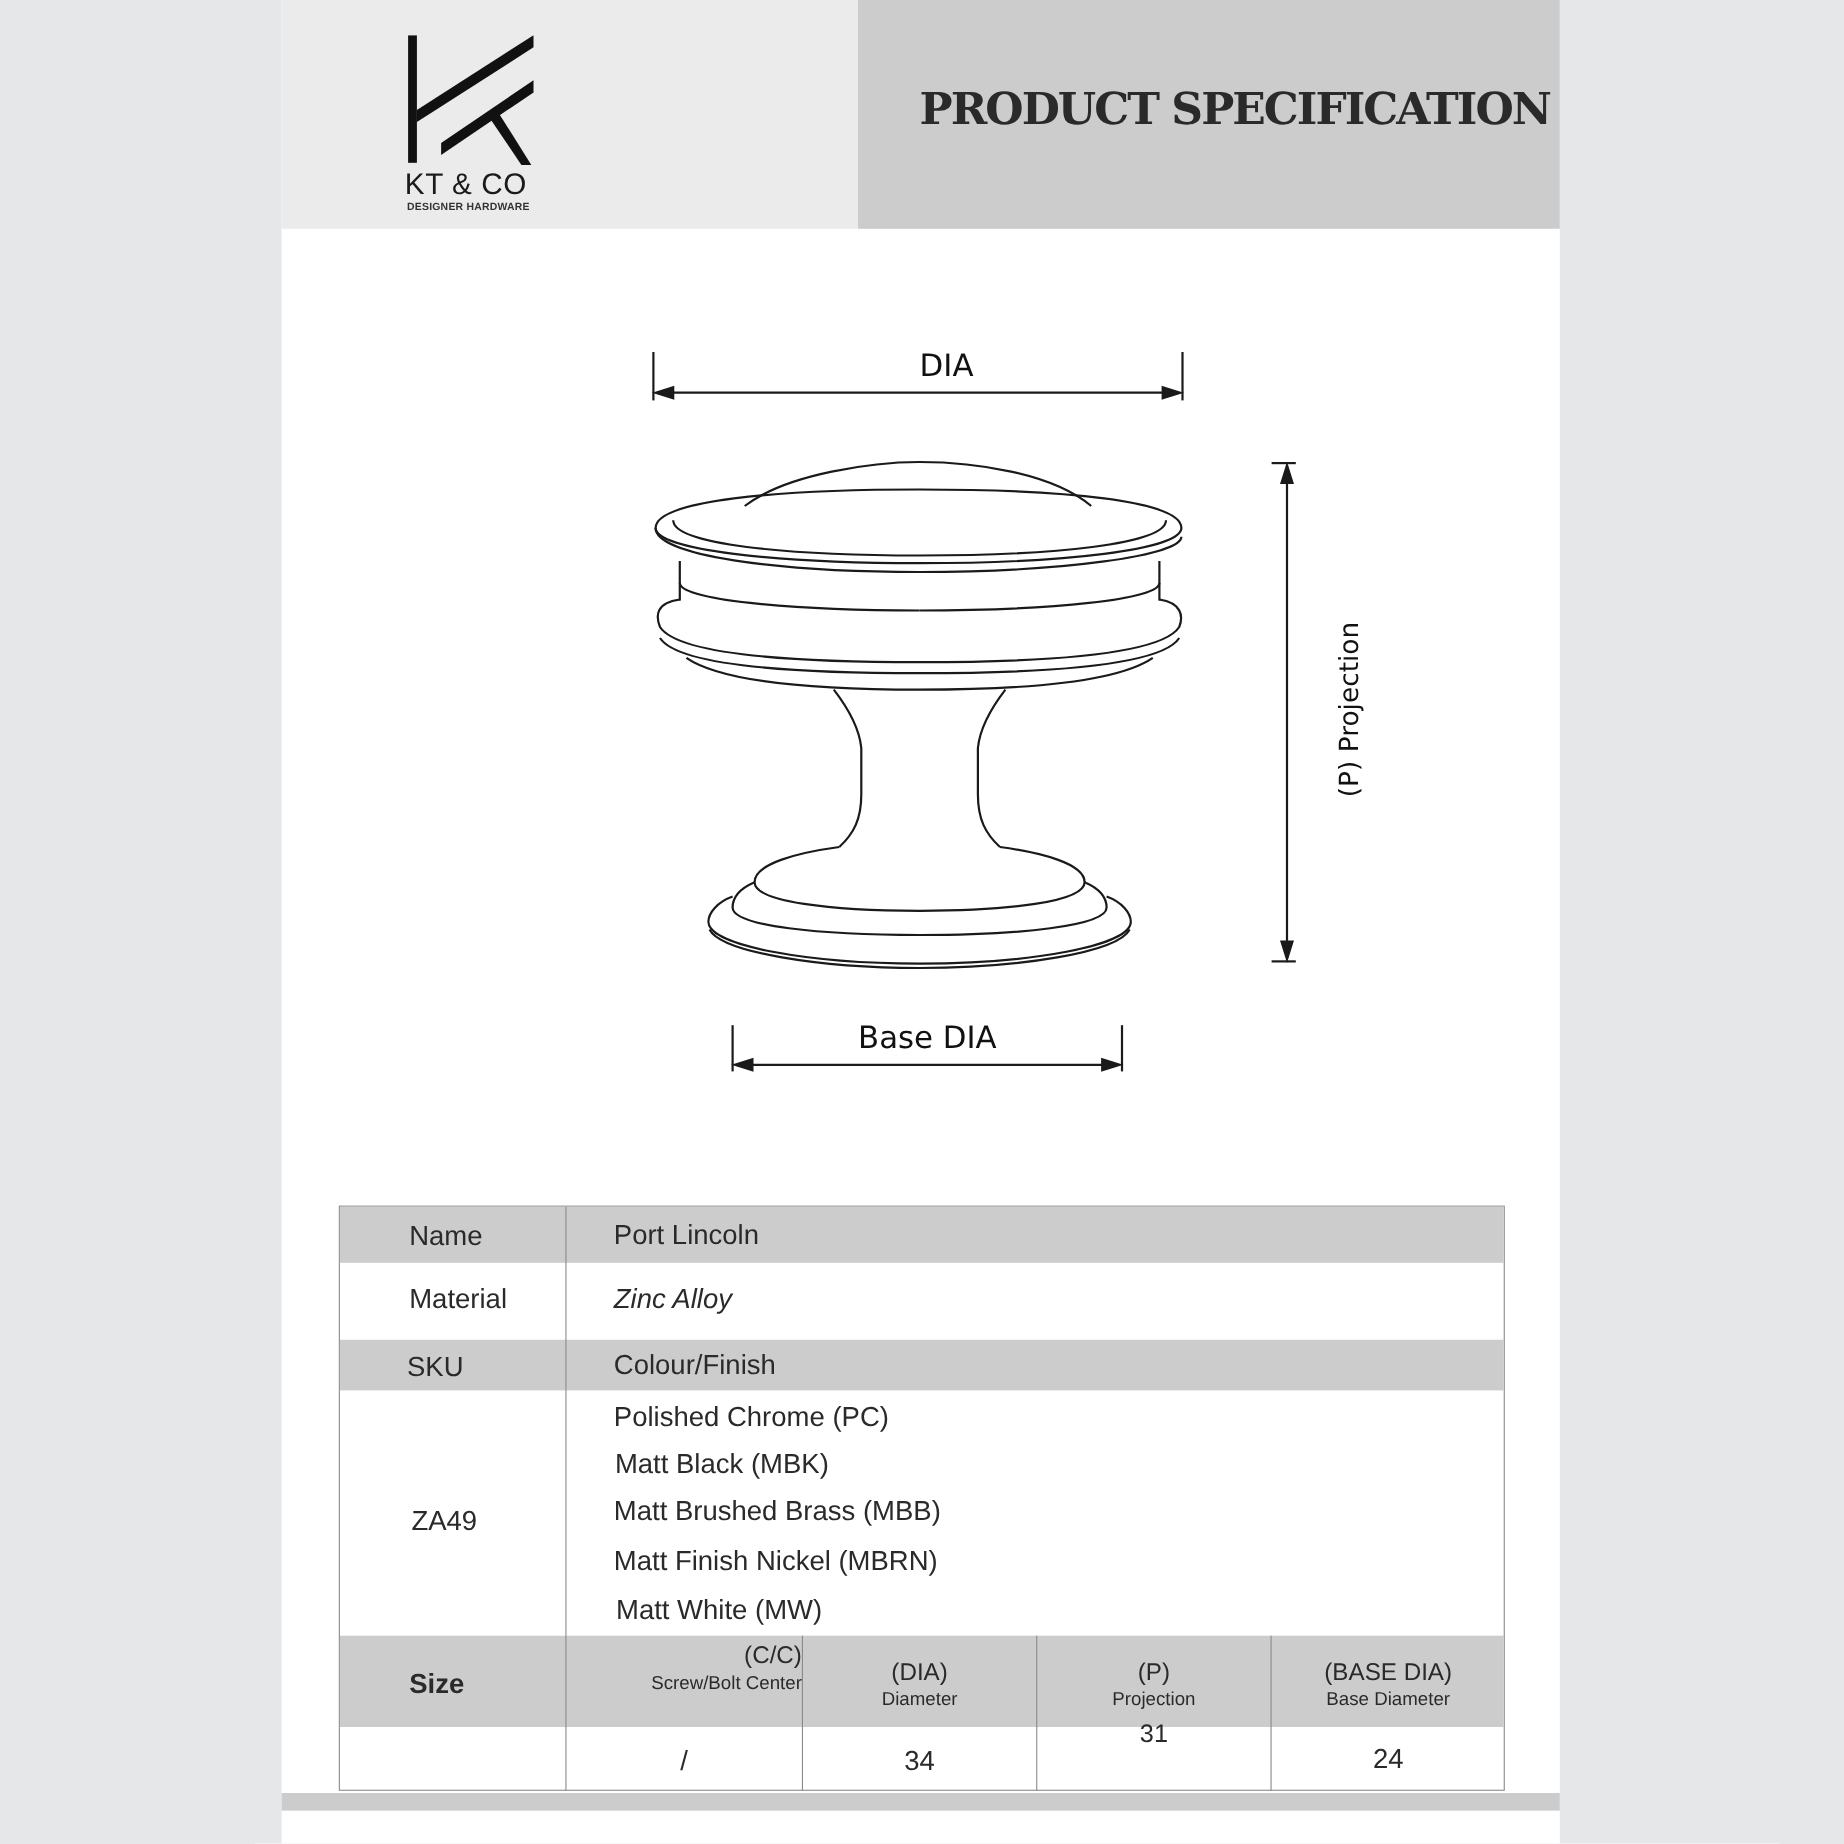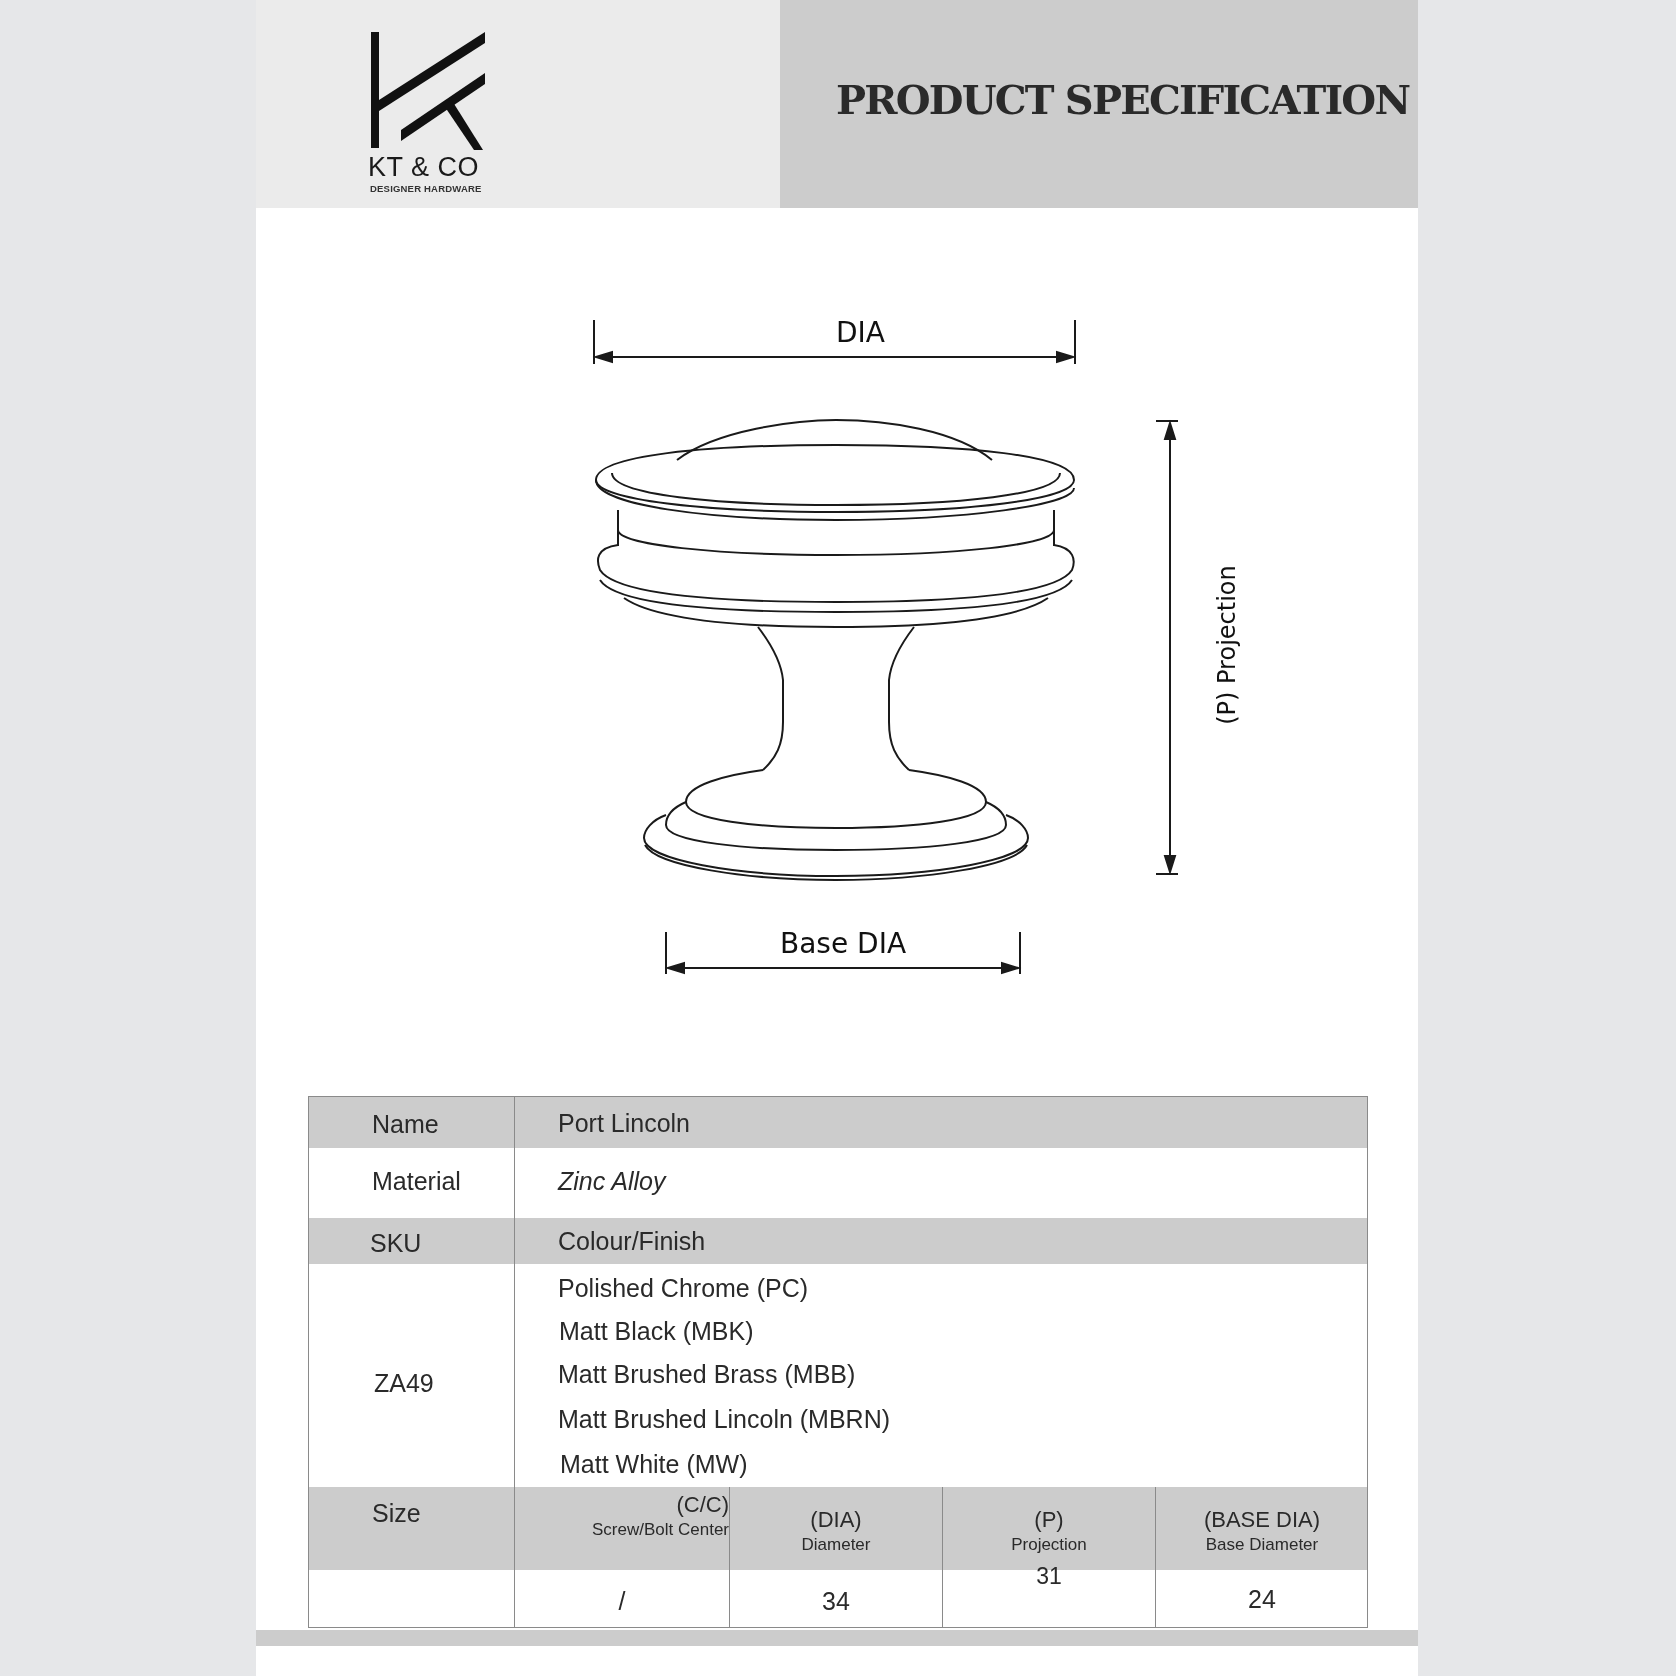--- a/index.html
+++ b/index.html
@@ -116,24 +116,24 @@
     <div class="cell" style="left:63px;top:70px;">Material</div>
     <div class="cell" style="left:249px;top:70px;font-style:italic;">Zinc Alloy</div>
 
     <div class="cell" style="left:61px;top:132px;">SKU</div>
     <div class="cell" style="left:249px;top:130px;">Colour/Finish</div>
 
     <div class="cell" style="left:65px;top:260px;margin-top:12px;">ZA49</div>
     <div class="cell" style="left:249px;top:177px;">Polished Chrome (PC)</div>
     <div class="cell" style="left:250px;top:220px;">Matt Black (MBK)</div>
     <div class="cell" style="left:249px;top:263px;">Matt Brushed Brass (MBB)</div>
-    <div class="cell" style="left:249px;top:308px;">Matt Brushed Lincoln (MBRN)</div>
+    <div class="cell" style="left:249px;top:308px;">Matt Finish Nickel (MBRN)</div>
     <div class="cell" style="left:251px;top:353px;">Matt White (MW)</div>
 
-    <div class="cell" style="left:63px;top:402px;">Size</div>
+    <div class="cell" style="left:63px;top:420px;font-weight:bold;">Size</div>
 
     <div class="hdc" style="left:206px;width:214px;top:395px;text-align:right;">
       <span>(C/C)</span>
       <span class="sub">Screw/Bolt Center</span>
     </div>
     <div class="hdc" style="left:421px;width:212px;top:410px;">
       <span>(DIA)</span>
       <span class="sub">Diameter</span>
     </div>
     <div class="hdc" style="left:634px;width:212px;top:410px;">

